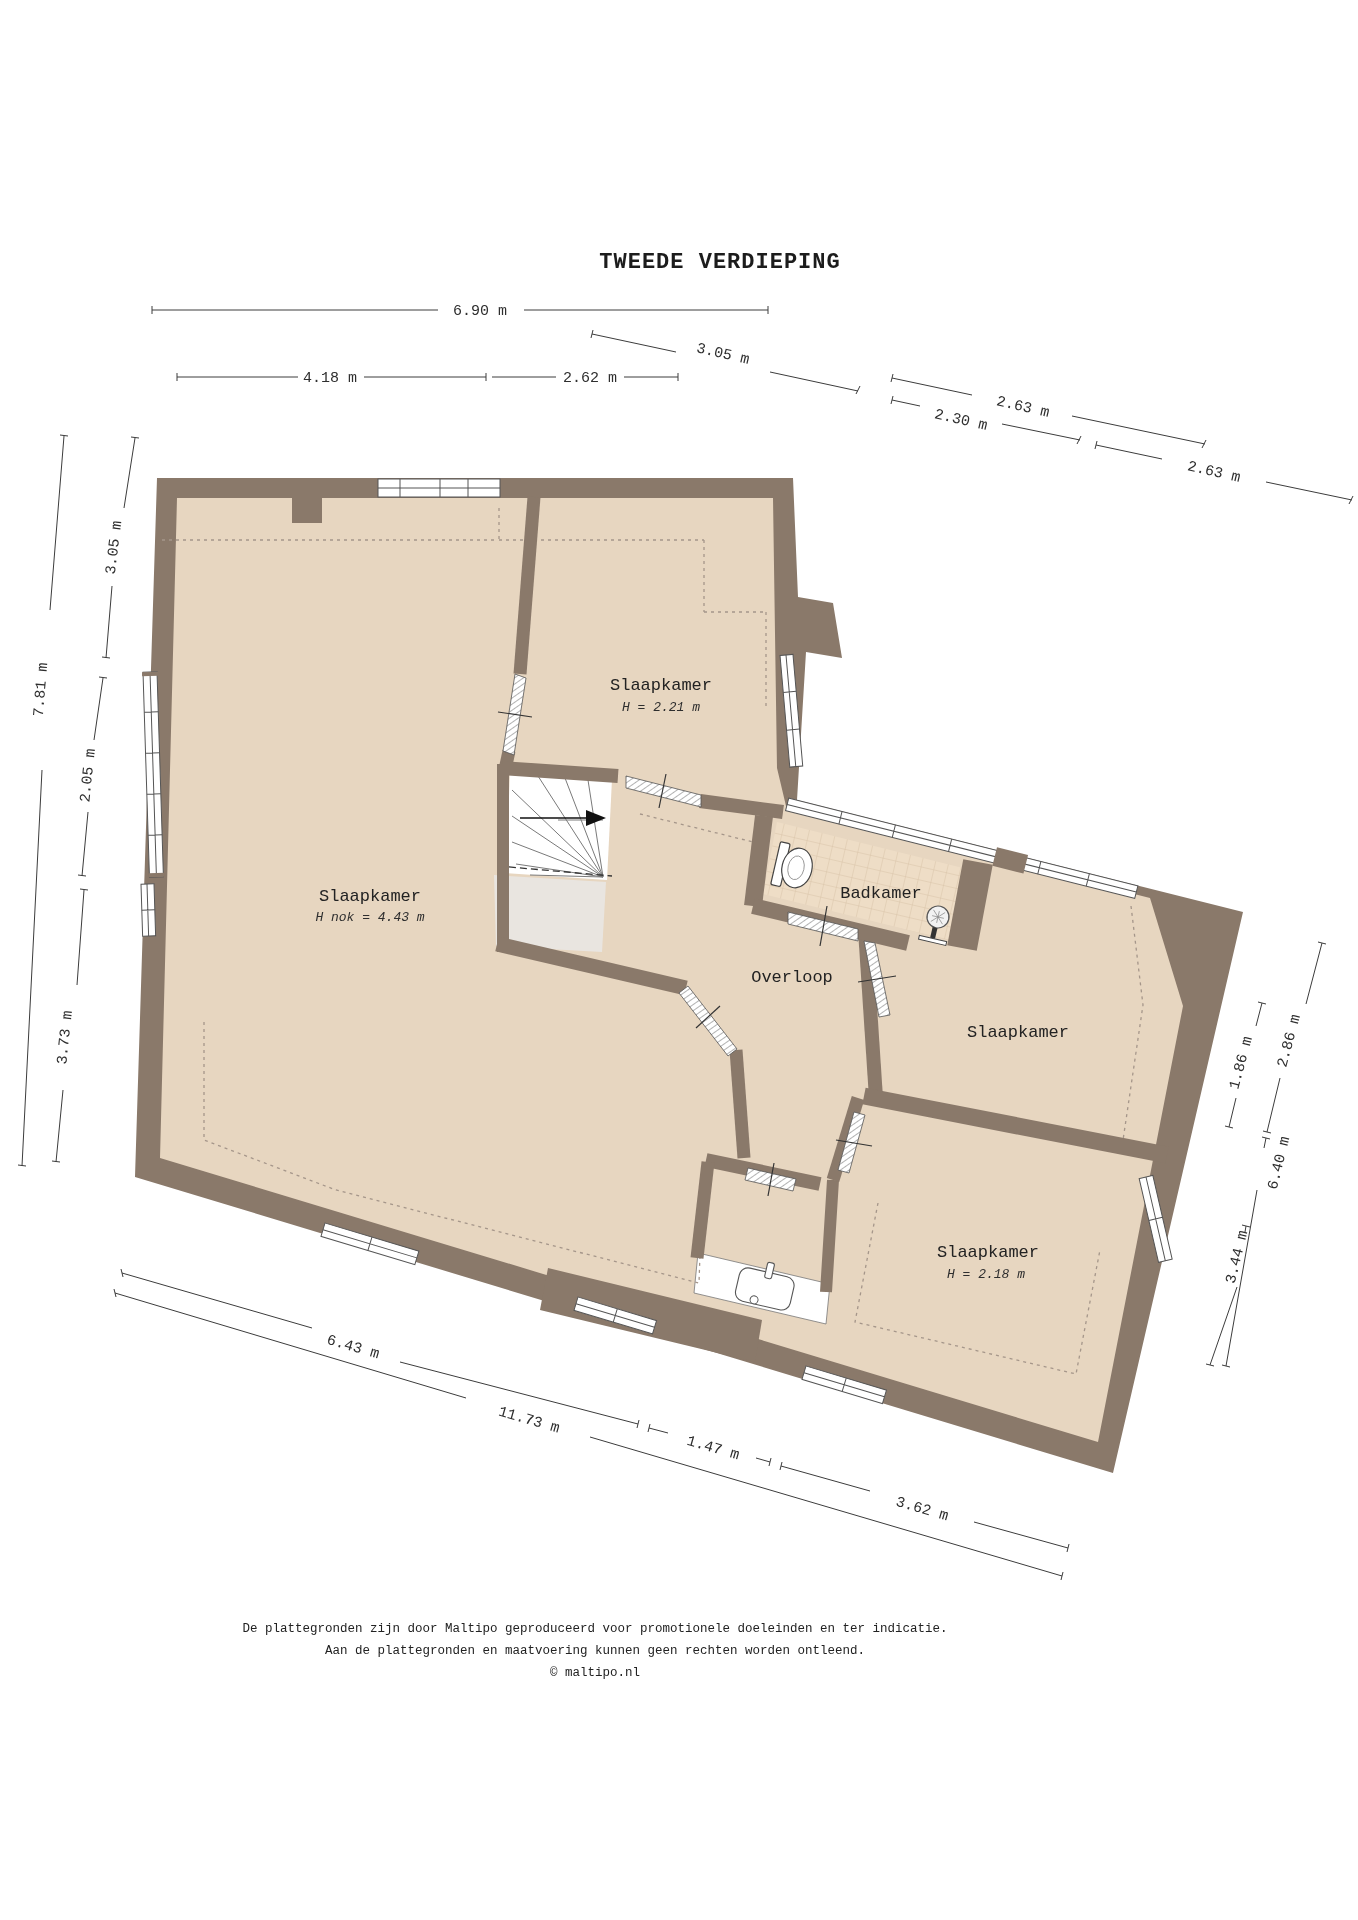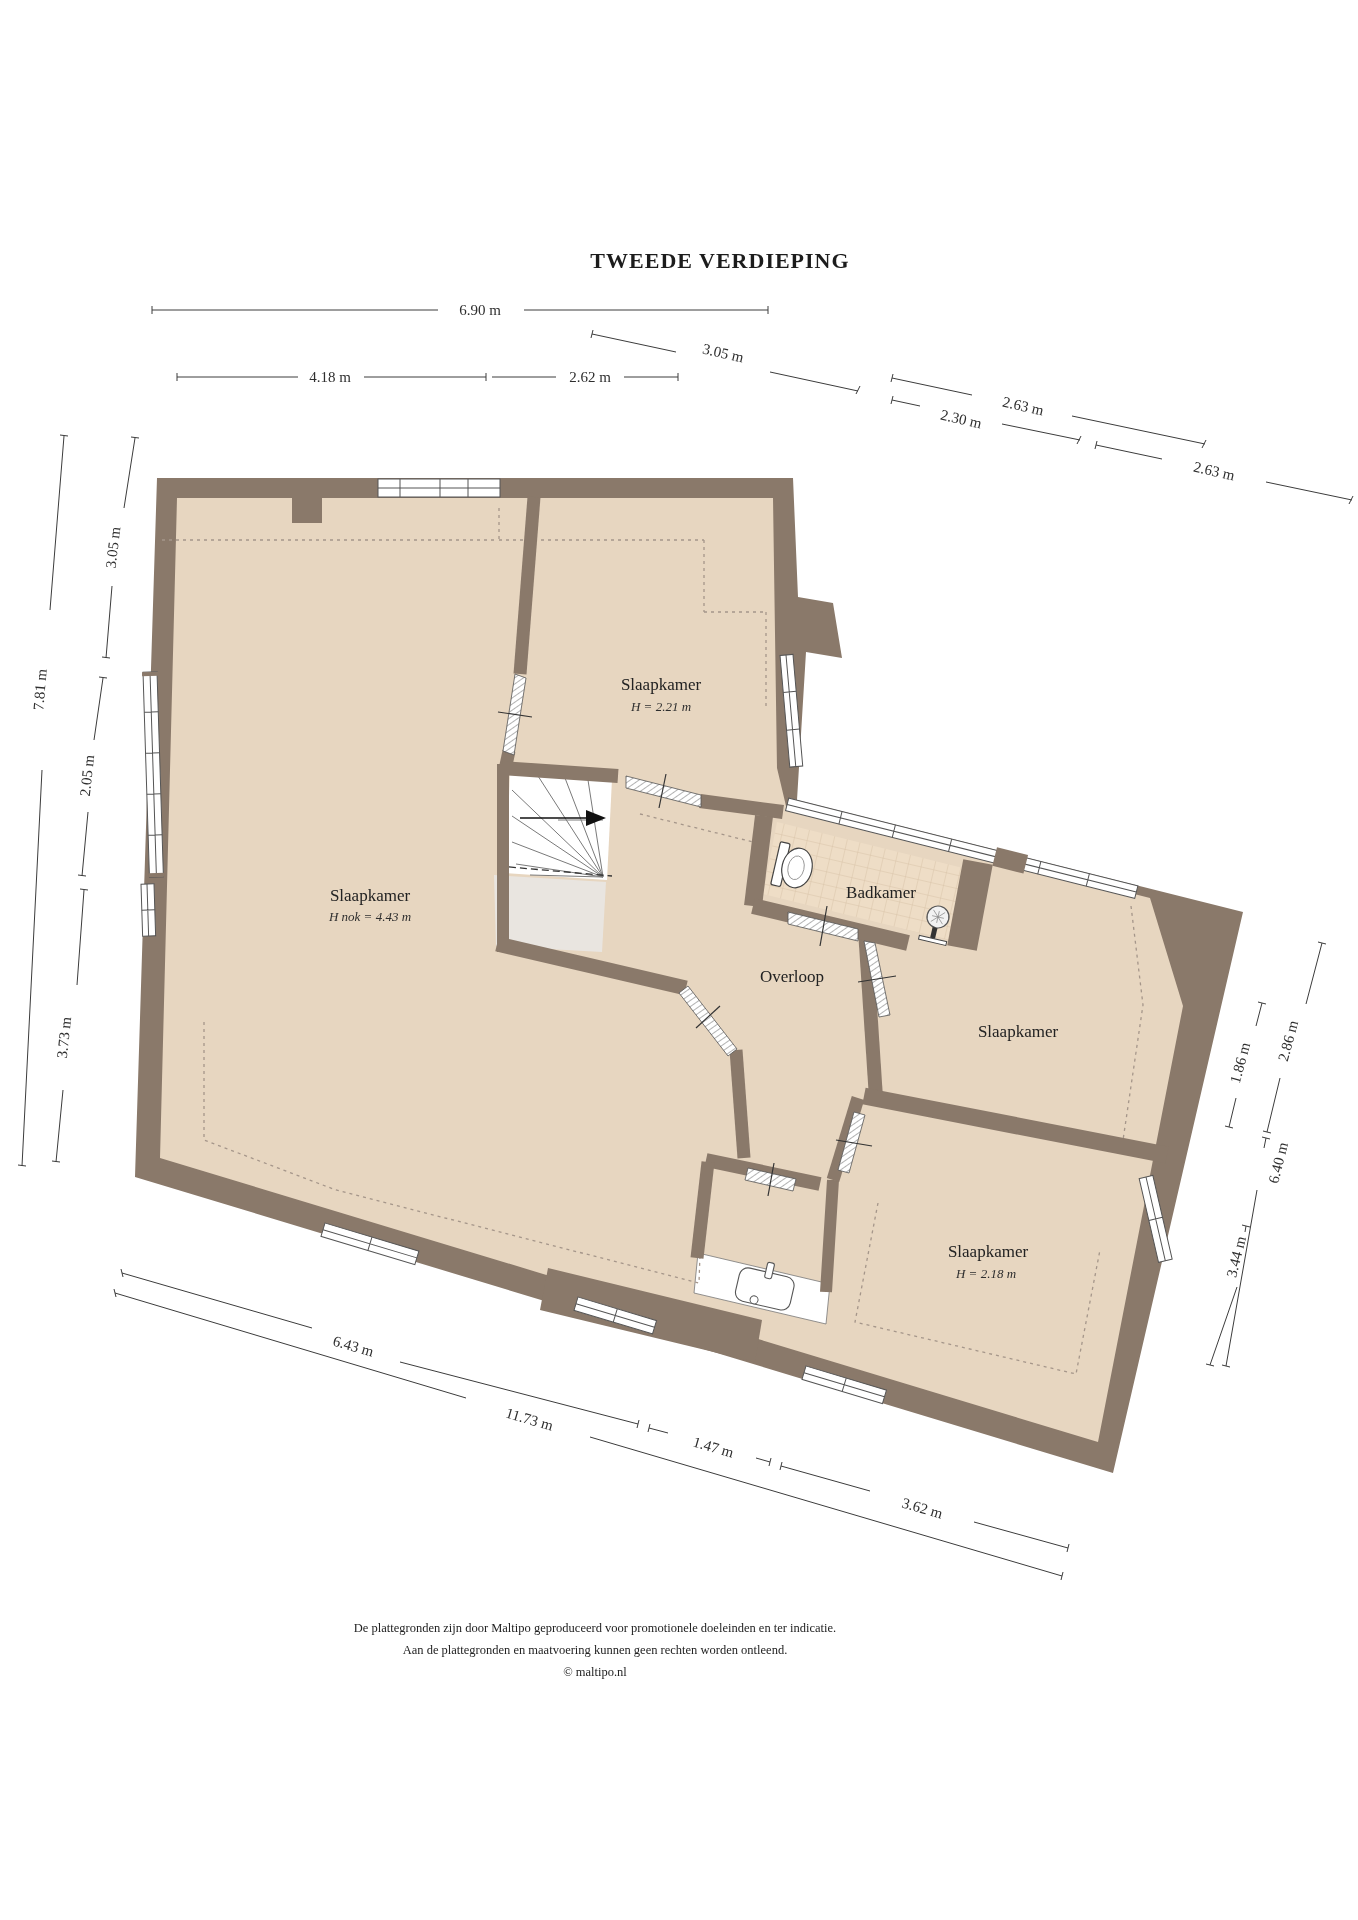--- a/index.html
+++ b/index.html
@@ -1,17 +1,17 @@
 <!DOCTYPE html>
 <html><head>
 <meta charset="utf-8">
 <style>
   html,body{margin:0;padding:0;background:#fff;}
   .page{position:relative;width:1358px;height:1920px;background:#ffffff;
-        font-family:Liberation Serif, serif;overflow:hidden;}
+        font-family:Liberation Mono, monospace;overflow:hidden;}
   svg{position:absolute;left:0;top:0;}
   .title-text{font-size:22px;font-weight:600;letter-spacing:1px;fill:#1c1c1c;}
   .room-label{font-size:17px;fill:#222;}
   .room-sub{font-size:13px;font-style:italic;fill:#2e2e2e;}
   .dim-label{font-size:15px;fill:#2e2e2e;}
   .footer-text{font-size:12.5px;fill:#222;}
 </style>
 </head>
 <body>
 

